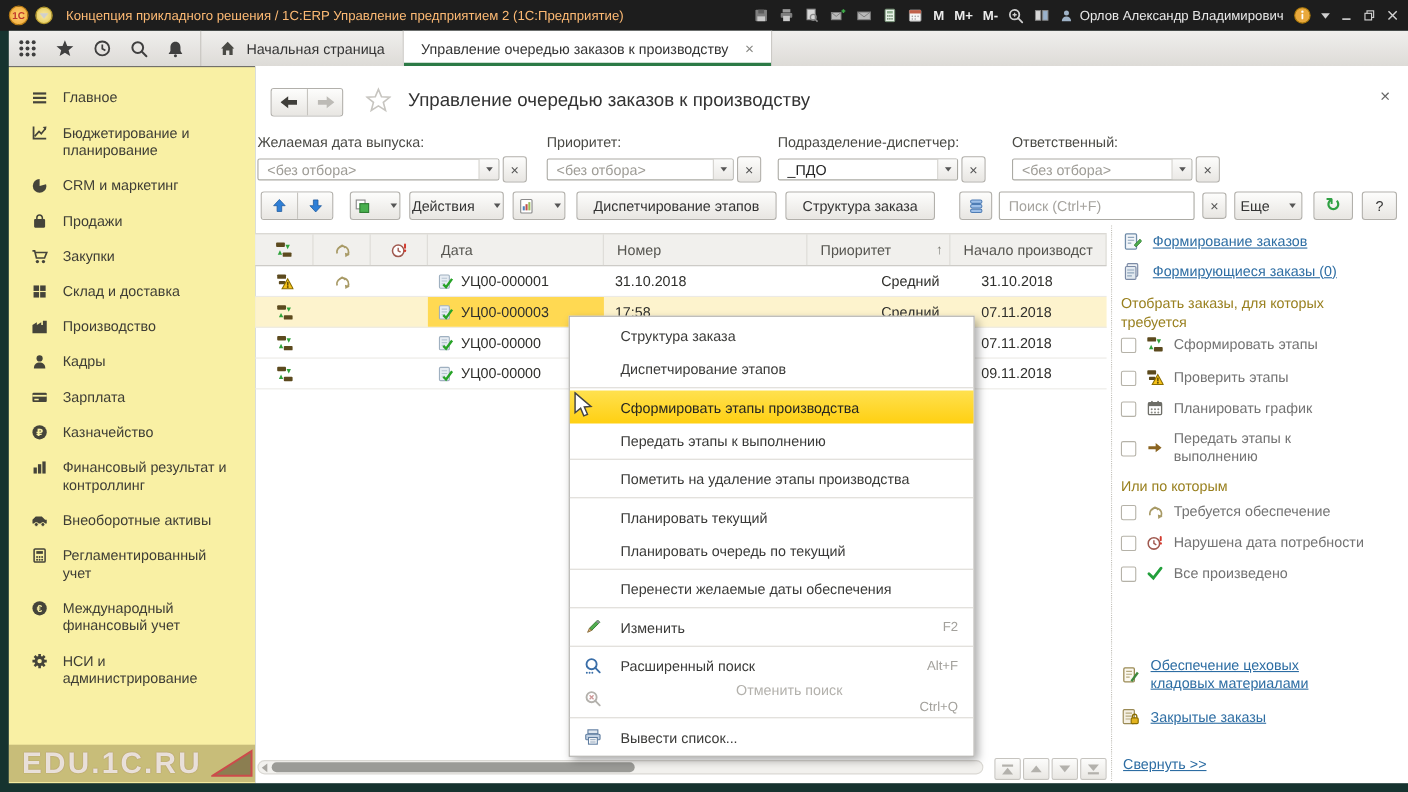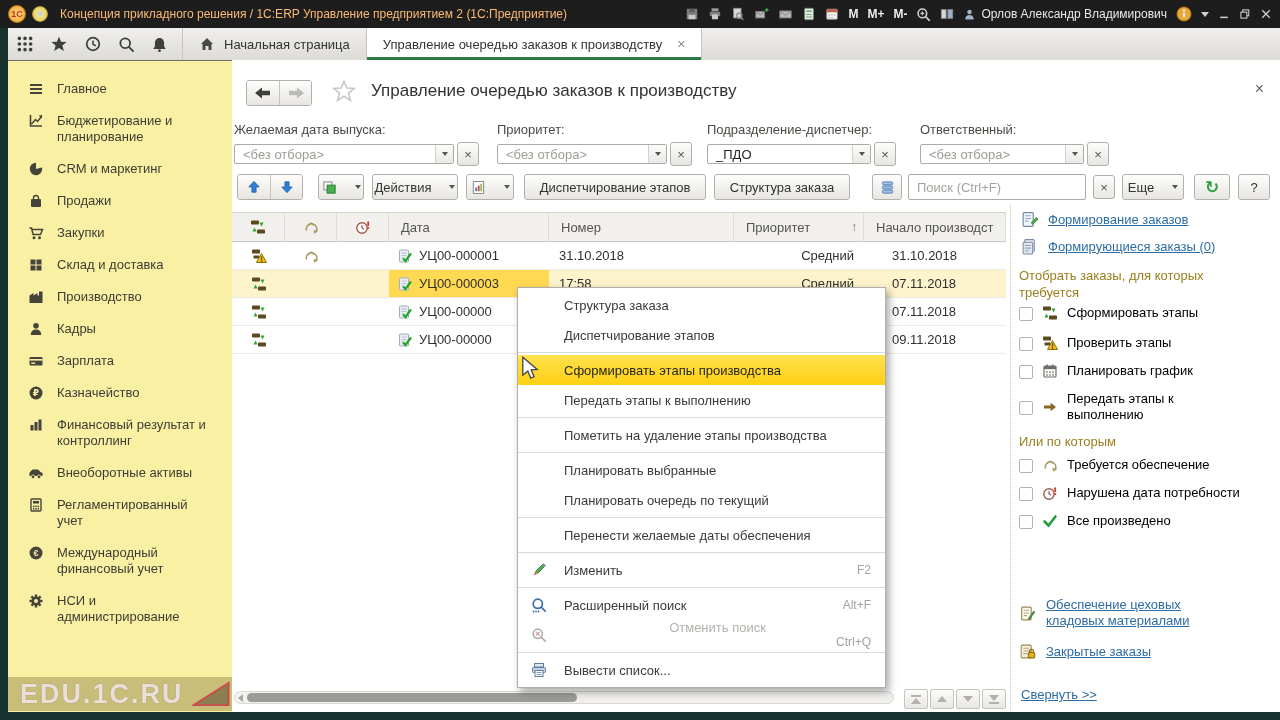--- a/index.html
+++ b/index.html
@@ -84,21 +84,21 @@
   .pgbtn { width:24px; height:20px; background:linear-gradient(#fcfcfb,#e9e7e3); border:1px solid #c6c4bf; border-radius:2px; display:flex; align-items:center; justify-content:center; flex-direction:column; gap:1px; cursor:pointer; }
   .tri-up { width:0; height:0; border-left:5px solid transparent; border-right:5px solid transparent; border-bottom:6px solid #b3b1ac; }
   .tri-dn { width:0; height:0; border-left:5px solid transparent; border-right:5px solid transparent; border-top:6px solid #b3b1ac; }
   .tri-bar { width:10px; height:2px; background:#b3b1ac; }
 
   
   .rpanel { position:absolute; left:778px; top:145px; width:268px; height:505px; border-left:1px dotted #c3c1ba; padding:6px 4px 0 10px; font-size:13px; }
   .rlink { display:flex; align-items:flex-start; gap:10px; color:#2d6da3; cursor:pointer; }
   .rlink .txt { text-decoration:underline; line-height:16px; }
   .rsection { color:#99801f; line-height:17px; }
-  .rcheck { display:flex; align-items:flex-start; gap:9px; color:#000000; cursor:pointer; }
+  .rcheck { display:flex; align-items:flex-start; gap:9px; color:#737373; cursor:pointer; }
   .cbx { width:14px; height:14px; background:#fff; border:1px solid #b5b2a8; border-radius:2px; flex:none; margin-top:1px; }
   .rcheck .txt { line-height:16px; }
   .abs { position:absolute;align-items:center; }
   .collapse-link { position:absolute; left:10px; bottom:8px; color:#2d6da3; text-decoration:underline; cursor:pointer; }
 
   
   .ctx { position:absolute; left:517px; top:287px; width:369px; background:#fff; border:1px solid #b0aeaa; box-shadow:3px 4px 8px rgba(0,0,0,.35); padding:2px 0; z-index:50; font-size:13px; color:#3a3a38; }
   .ctx-item { position:relative; height:30px; display:flex; align-items:center; padding:0 14px 0 46px; cursor:pointer; }
   .ctx-item .mi { position:absolute; left:13px; top:7px; }
   .ctx-item.hl { background:linear-gradient(#ffe14f,#ffd012); color:#252520; }
@@ -839,21 +839,21 @@
       </div>
     <div class="ctx-item">
         <span>Передать этапы к выполнению</span>
       </div>
     <div class="ctx-sep"></div>
     <div class="ctx-item">
         <span>Пометить на удаление этапы производства</span>
       </div>
     <div class="ctx-sep"></div>
     <div class="ctx-item">
-        <span>Планировать выбранные</span>
+        <span>Планировать текущий</span>
       </div>
     <div class="ctx-item">
         <span>Планировать очередь по текущий</span>
       </div>
     <div class="ctx-sep"></div>
     <div class="ctx-item">
         <span>Перенести желаемые даты обеспечения</span>
       </div>
     <div class="ctx-sep"></div>
     <div class="ctx-item">

